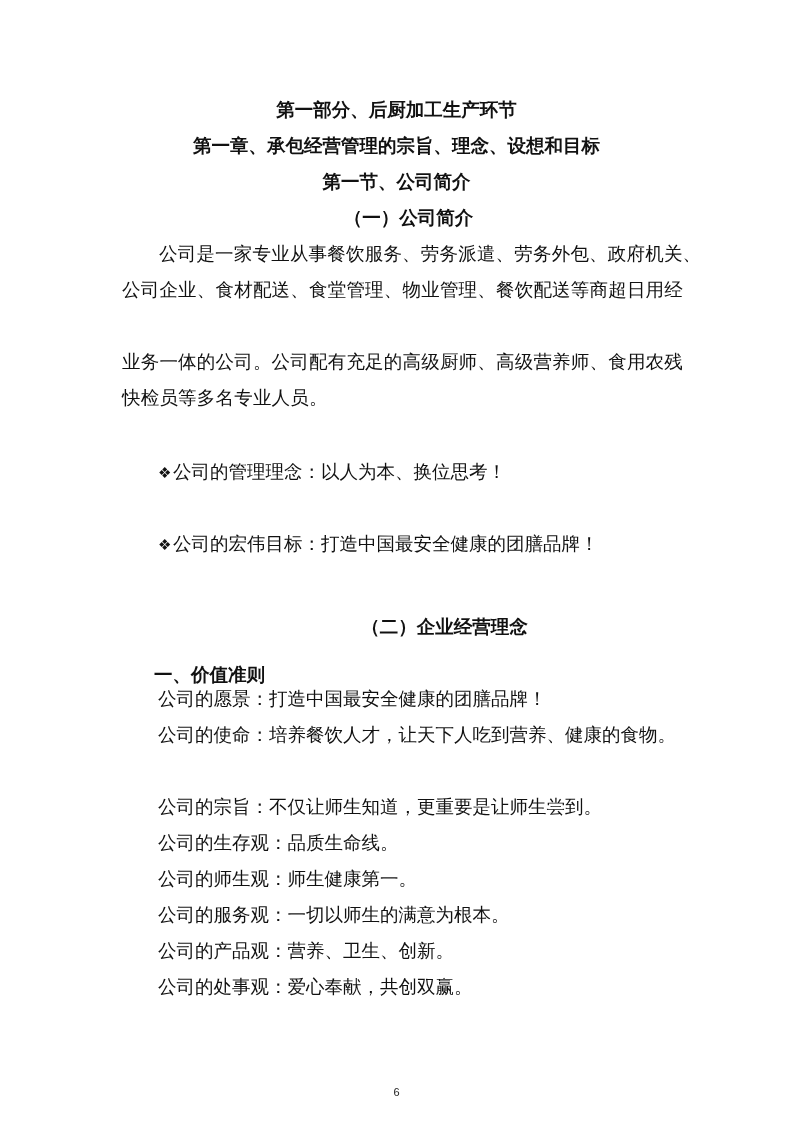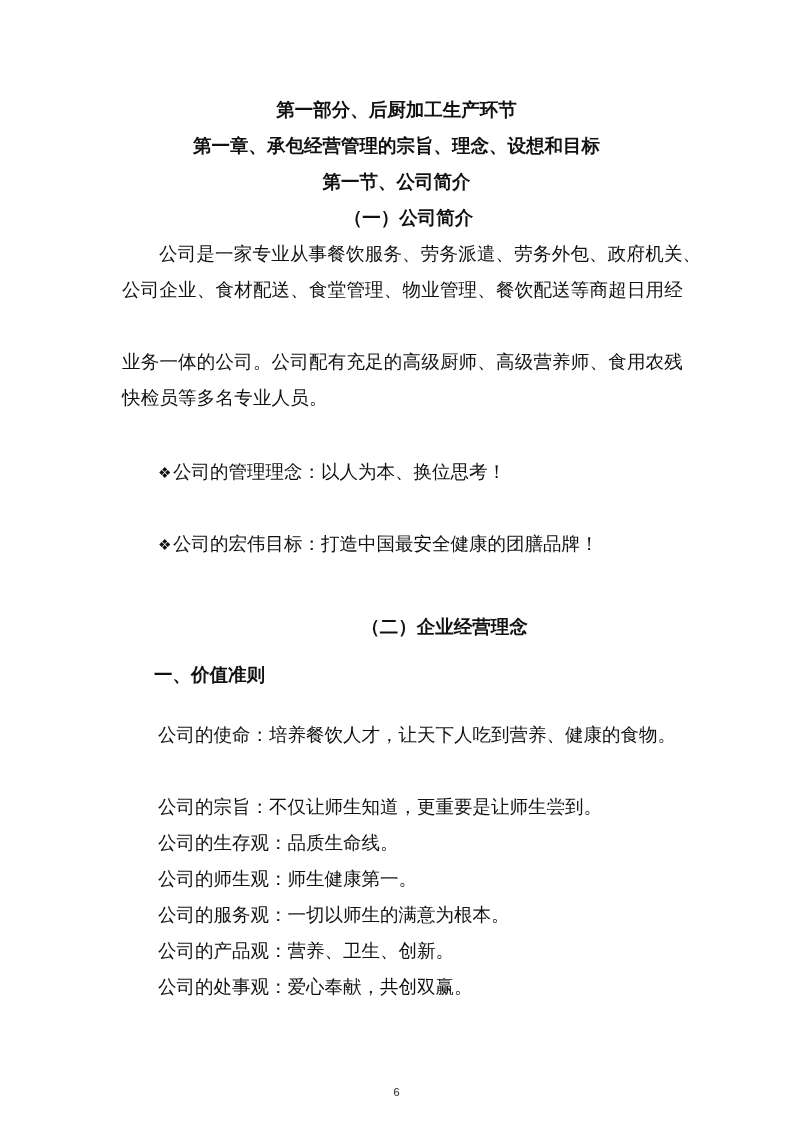--- a/index.html
+++ b/index.html
@@ -88,20 +88,21 @@
   <div class="line bullet" style="top:460px;">
     <span class="glyph">❖</span><span>公司的管理理念：以人为本、换位思考！</span>
   </div>
   <div class="line bullet" style="top:532px;">
     <span class="glyph">❖</span><span>公司的宏伟目标：打造中国最安全健康的团膳品牌！</span>
   </div>
 
   <div class="line center bold" style="top:615px; padding-left:48px;">（二）企业经营理念</div>
   <div class="line bold" style="top:651px; left:154px;margin-top:12px;">一、价值准则</div>
 
+  <div class="line plain" style="top:687px;">公司的愿景：打造中国最安全健康的团膳品牌！</div>
   <div class="line plain" style="top:723px;">公司的使命：培养餐饮人才，让天下人吃到营养、健康的食物。</div>
   <div class="line plain" style="top:795px;">公司的宗旨：不仅让师生知道，更重要是让师生尝到。</div>
   <div class="line plain" style="top:867px;">公司的师生观：师生健康第一。</div>
   <div class="line plain" style="top:831px;">公司的生存观：品质生命线。</div>
   <div class="line plain" style="top:939px;">公司的产品观：营养、卫生、创新。</div>
   <div class="line plain" style="top:903px;">公司的服务观：一切以师生的满意为根本。</div>
   <div class="line plain" style="top:975px;">公司的处事观：爱心奉献，共创双赢。</div>
 
   <div class="page-number">6</div>
 </div>

